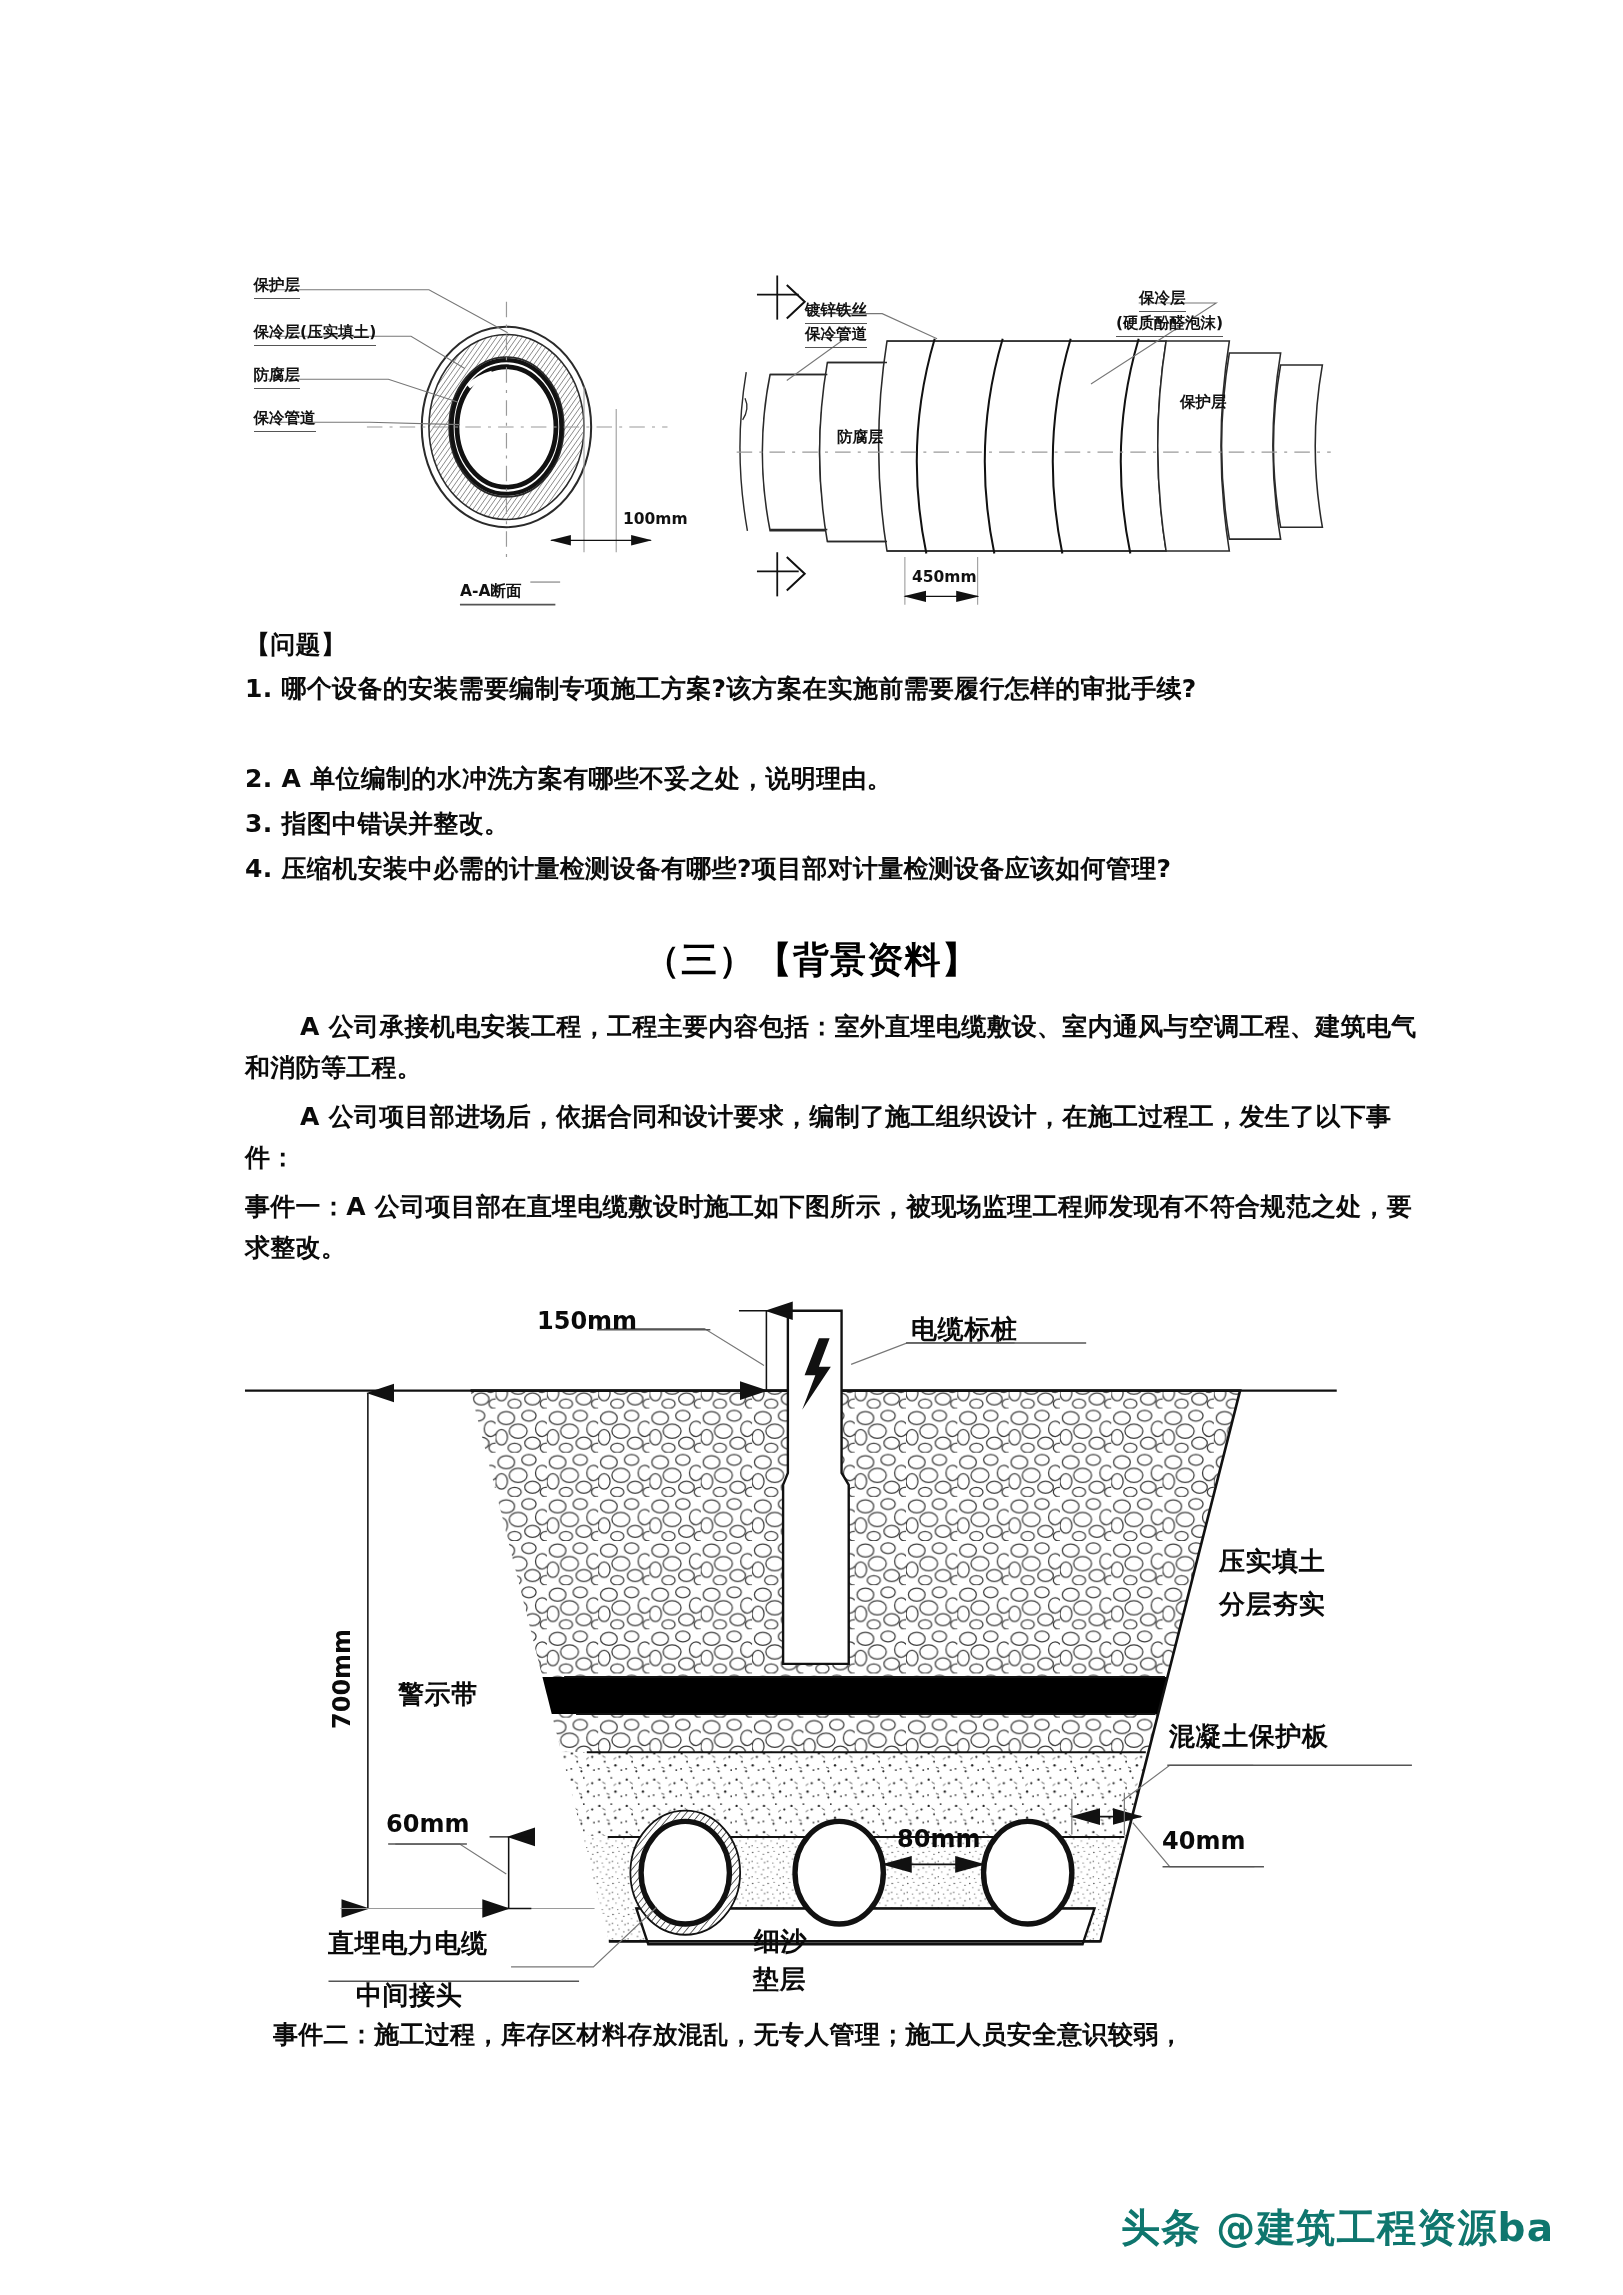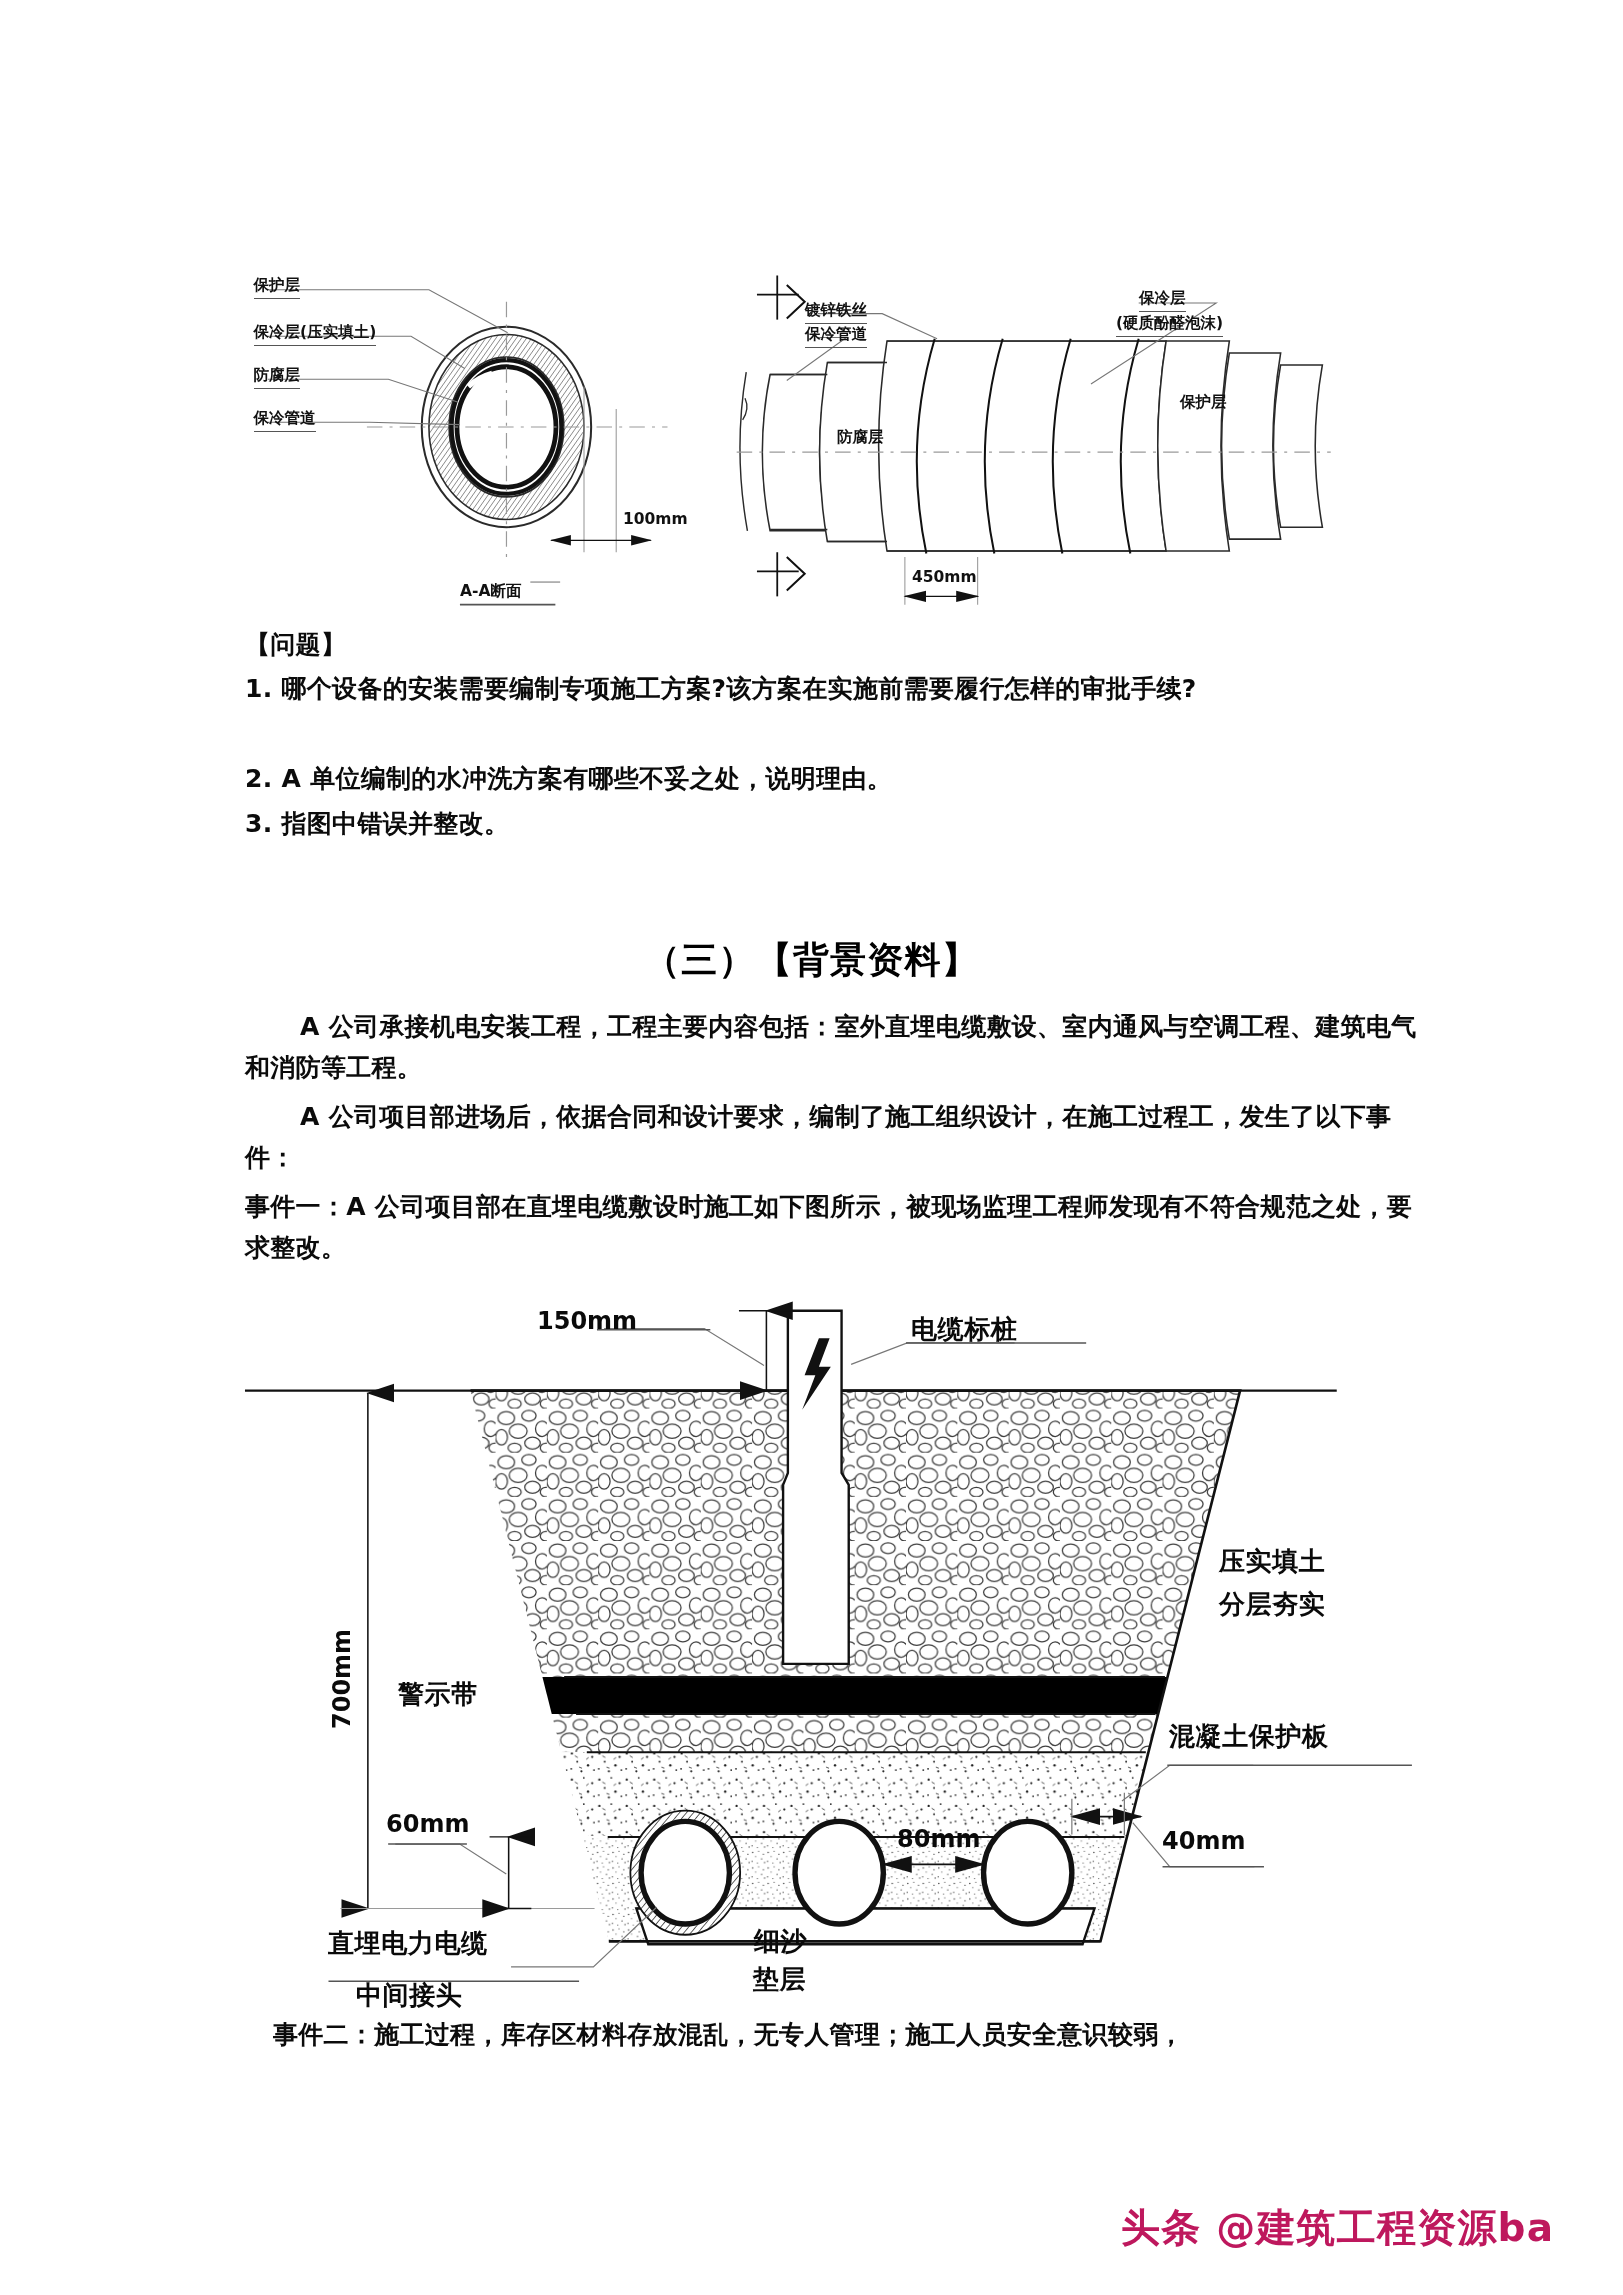--- a/index.html
+++ b/index.html
@@ -35,21 +35,21 @@
   
   #fig-trench{position:absolute;left:239px;top:1276px;width:1229px;height:734px;}
   .tlbl{position:absolute;font-size:26px;font-weight:700;color:#0a0a0a;white-space:nowrap;
         letter-spacing:0.6px;}
   .tdim{position:absolute;font-size:24px;font-weight:600;color:#0a0a0a;white-space:nowrap;}
   .tdim.rot{transform:rotate(-90deg);transform-origin:left top;}
 
   
   #watermark{
     position:absolute;left:1121px;top:2201px;
-    font-size:39px;font-weight:800;color:#be185d;letter-spacing:1.2px;
+    font-size:39px;font-weight:800;color:#0f766e;letter-spacing:1.2px;
     white-space:nowrap;
   }
 </style>
 </head>
 <body>
 
 <div class="page">
 
   <div id="fig-pipe">
 
@@ -174,20 +174,21 @@
   </div>
 
   <div class="para" style="left:245px;top:625px;width:1169px;">【问题】</div>
 
   <div class="para" style="left:245px;top:669px;width:1172px;">1. 哪个设备的安装需要编制专项施工方案?该方案在实施前需要履行怎样的审批手续?</div>
 
   <div class="para" style="left:245px;top:759px;width:1172px;">2. A 单位编制的水冲洗方案有哪些不妥之处，说明理由。</div>
 
   <div class="para" style="left:245px;top:804px;width:1172px;">3. 指图中错误并整改。</div>
 
+  <div class="para" style="left:245px;top:849px;width:1172px;">4. 压缩机安装中必需的计量检测设备有哪些?项目部对计量检测设备应该如何管理?</div>
 
   <div class="center-title" style="top:936px;left:0;">（三）【背景资料】</div>
 
   <div class="para" style="left:245px;top:1007px;width:1172px;text-indent:55px;">A 公司承接机电安装工程，工程主要内容包括：室外直埋电缆敷设、室内通风与空调工程、建筑电气和消防等工程。</div>
 
   <div class="para" style="left:245px;top:1187px;width:1172px;">事件一：A 公司项目部在直埋电缆敷设时施工如下图所示，被现场监理工程师发现有不符合规范之处，要求整改。</div>
 
   <div class="para" style="left:245px;top:1097px;width:1172px;text-indent:55px;">A 公司项目部进场后，依据合同和设计要求，编制了施工组织设计，在施工过程工，发生了以下事件：</div>
 
   <div id="fig-trench">

